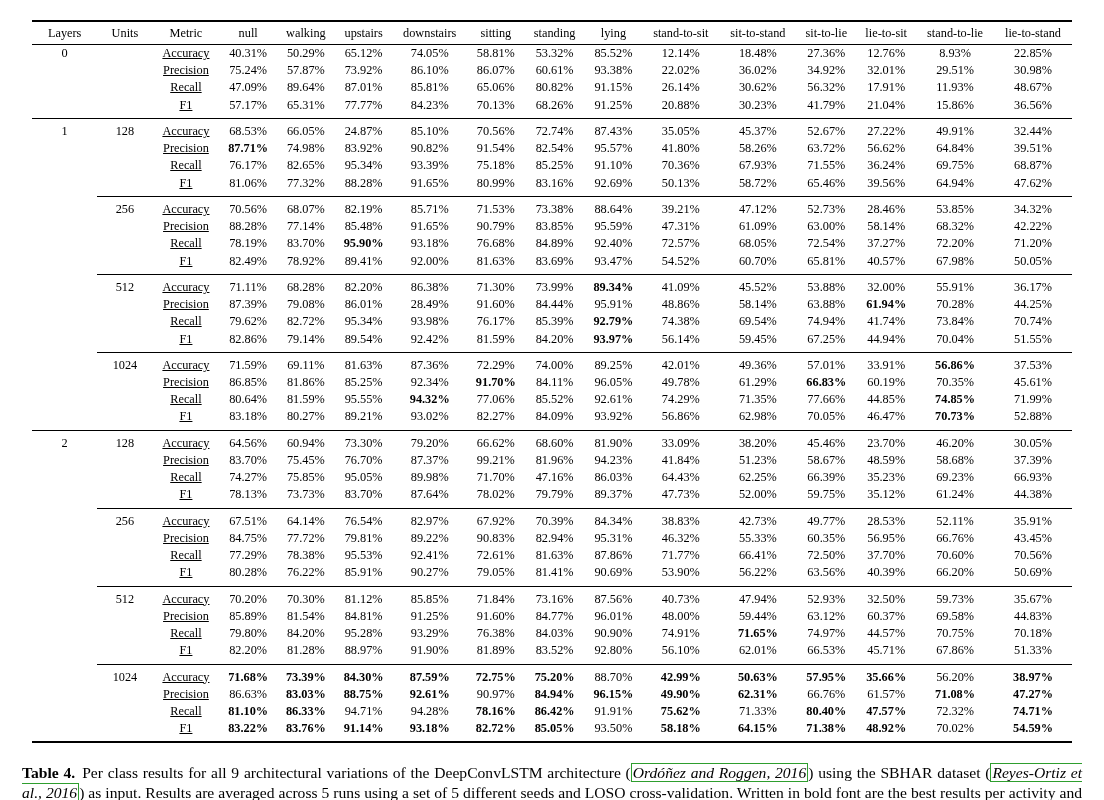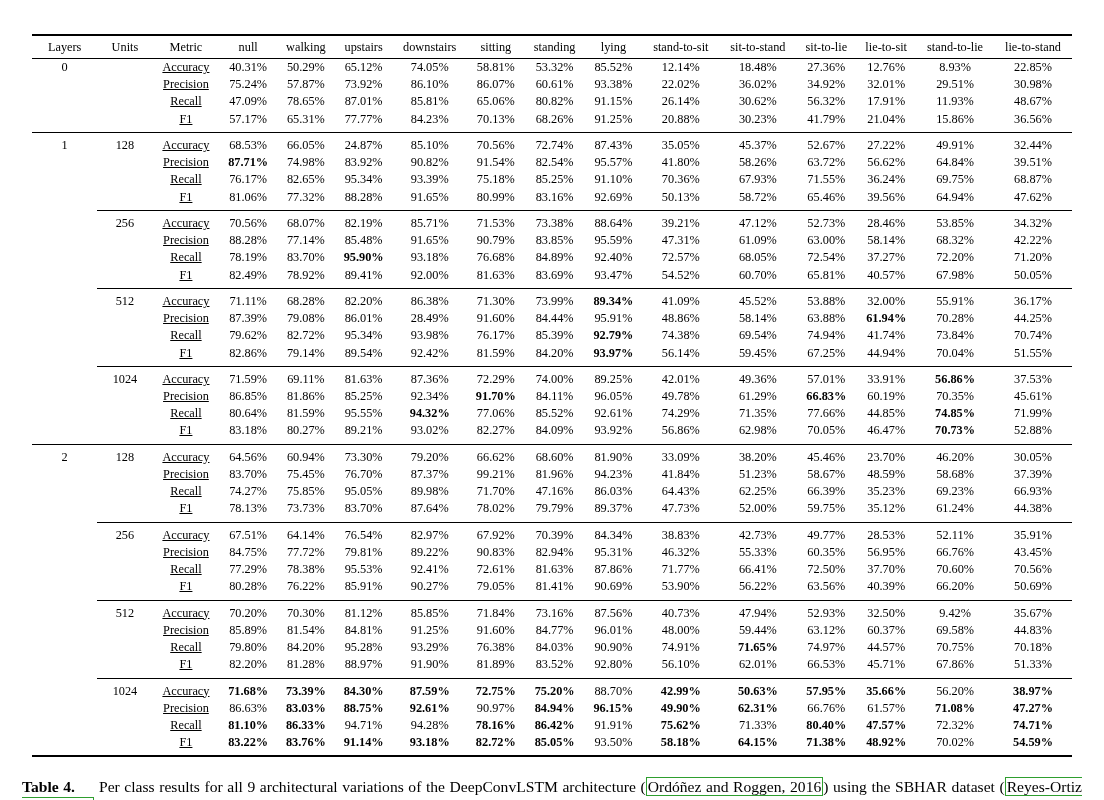--- a/index.html
+++ b/index.html
@@ -6,21 +6,21 @@
   html, body { margin: 0; padding: 0; }
   body {
     width: 1104px; height: 800px; overflow: hidden;
     background: #ffffff; color: #000;
     font-family: "Liberation Serif", serif;
   }
   .page { padding: 12px 20px 0; }
 
   table.results {
     border-collapse: collapse;
-    margin: 22px auto 0;
+    margin: 8px auto 0;
     width: 1040px;
     font-size: 12.3px;
     border-bottom: 2.5px solid #000;
   }
   table.results thead tr {
     border-top: 2px solid #000;
     border-bottom: 1px solid #000;
   }
   table.results th {
     font-weight: normal;
@@ -43,24 +43,25 @@
   tr.block-sep td { padding-top: 5px; }
   tr.block-end td { padding-bottom: 5px; }
   td.bold { font-weight: bold; }
 
   .caption {
     margin: 20px 2px 0;
     font-size: 15.6px;
     line-height: 1.27;
     text-align: justify;
   }
-  .cap-label { font-weight: bold; margin-right: 24px; }
+  .cap-label { font-weight: bold; margin-right: 7px; }
   .cite {
     border: 1.3px solid var(--cite-color, #2e9e2e);
     padding: 0 1px;
+    font-style: italic;
   }
 </style>
 </head>
 <body>
 
 <div class="page">
 
   <table class="results">
     <thead>
       <tr>
@@ -117,21 +118,21 @@
           <td class="value-cell">34.92%</td>
           <td class="value-cell">32.01%</td>
           <td class="value-cell">29.51%</td>
           <td class="value-cell">30.98%</td>
         </tr>
         <tr>
           <td class="layers-cell"></td>
           <td class="units-cell"></td>
           <td class="metric-cell">Recall</td>
           <td class="value-cell">47.09%</td>
-          <td class="value-cell">78.65%</td>
+          <td class="value-cell">89.64%</td>
           <td class="value-cell">87.01%</td>
           <td class="value-cell">85.81%</td>
           <td class="value-cell">65.06%</td>
           <td class="value-cell">80.82%</td>
           <td class="value-cell">91.15%</td>
           <td class="value-cell">26.14%</td>
           <td class="value-cell">30.62%</td>
           <td class="value-cell">56.32%</td>
           <td class="value-cell">17.91%</td>
           <td class="value-cell">11.93%</td>
@@ -595,21 +596,21 @@
           <td class="value-cell">70.30%</td>
           <td class="value-cell">81.12%</td>
           <td class="value-cell">85.85%</td>
           <td class="value-cell">71.84%</td>
           <td class="value-cell">73.16%</td>
           <td class="value-cell">87.56%</td>
           <td class="value-cell">40.73%</td>
           <td class="value-cell">47.94%</td>
           <td class="value-cell">52.93%</td>
           <td class="value-cell">32.50%</td>
-          <td class="value-cell">9.42%</td>
+          <td class="value-cell">59.73%</td>
           <td class="value-cell">35.67%</td>
         </tr>
         <tr>
           <td class="layers-cell"></td>
           <td class="units-cell"></td>
           <td class="metric-cell">Precision</td>
           <td class="value-cell">85.89%</td>
           <td class="value-cell">81.54%</td>
           <td class="value-cell">84.81%</td>
           <td class="value-cell">91.25%</td>

